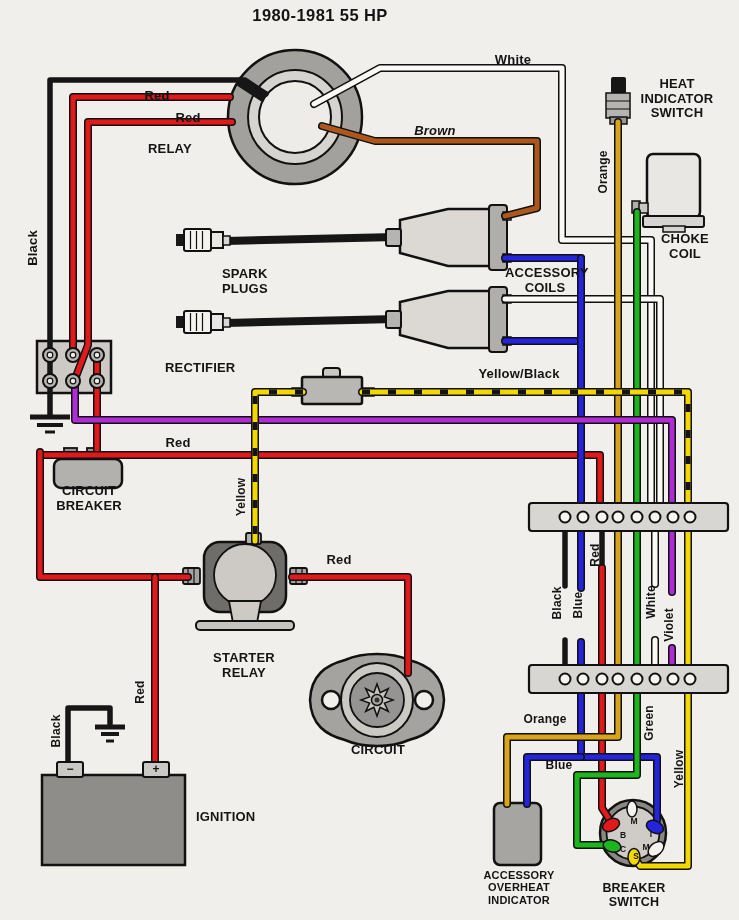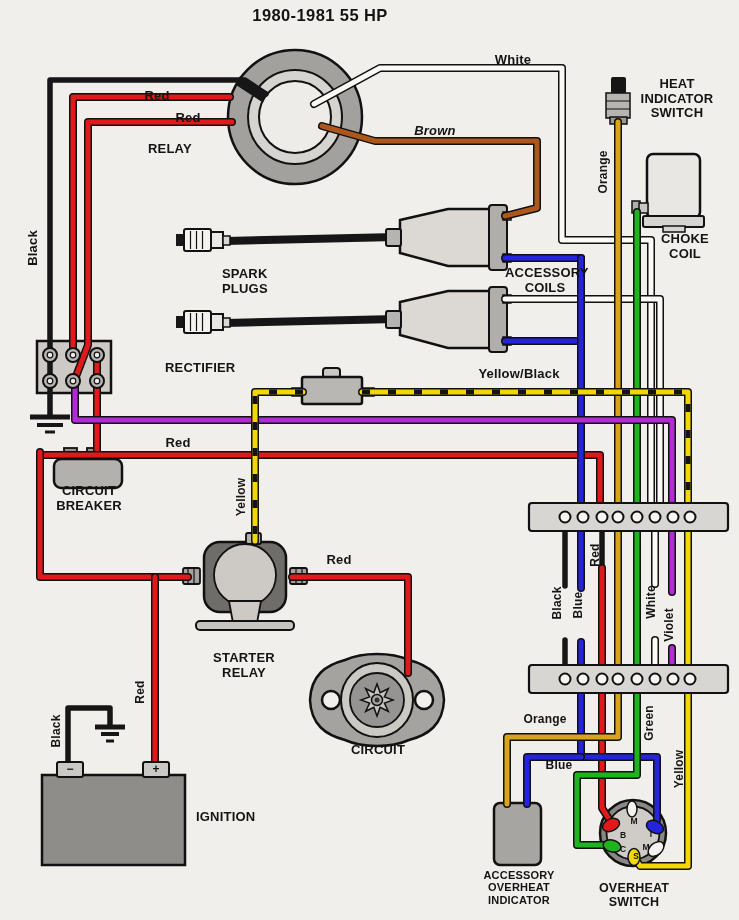--- a/index.html
+++ b/index.html
@@ -374,21 +374,21 @@
 <div class="lbl rot sm" style="left:596px;top:555px;">Red</div>
 <div class="lbl rot sm" style="left:652px;top:602px;">White</div>
 <div class="lbl rot sm" style="left:670px;top:625px;">Violet</div>
 
 <div class="lbl center sm" style="left:518px;top:713px;width:54px;">Orange</div>
 <div class="lbl center sm" style="left:541px;top:759px;width:36px;">Blue</div>
 <div class="lbl rot sm" style="left:650px;top:723px;">Green</div>
 <div class="lbl rot sm" style="left:680px;top:769px;">Yellow</div>
 
 <div class="lbl center" style="left:468px;top:869px;width:102px;font-size:11px;">ACCESSORY OVERHEAT INDICATOR</div>
-<div class="lbl center" style="left:590px;top:881px;width:88px;font-size:12.5px;">OVERHEAT SWITCH</div>
+<div class="lbl center" style="left:590px;top:881px;width:88px;font-size:12.5px;">BREAKER SWITCH</div>
 
 <div class="term" style="left:634px;top:821px;">M</div>
 <div class="term" style="left:623px;top:835px;">B</div>
 <div class="term" style="left:651px;top:834px;">I</div>
 <div class="term" style="left:623px;top:849px;">C</div>
 <div class="term" style="left:646px;top:847px;">M</div>
 <div class="term" style="left:636px;top:856px;">S</div>
 
 <div class="sign" style="left:70px;top:769px;">−</div>
 <div class="sign" style="left:156px;top:769px;">+</div>

